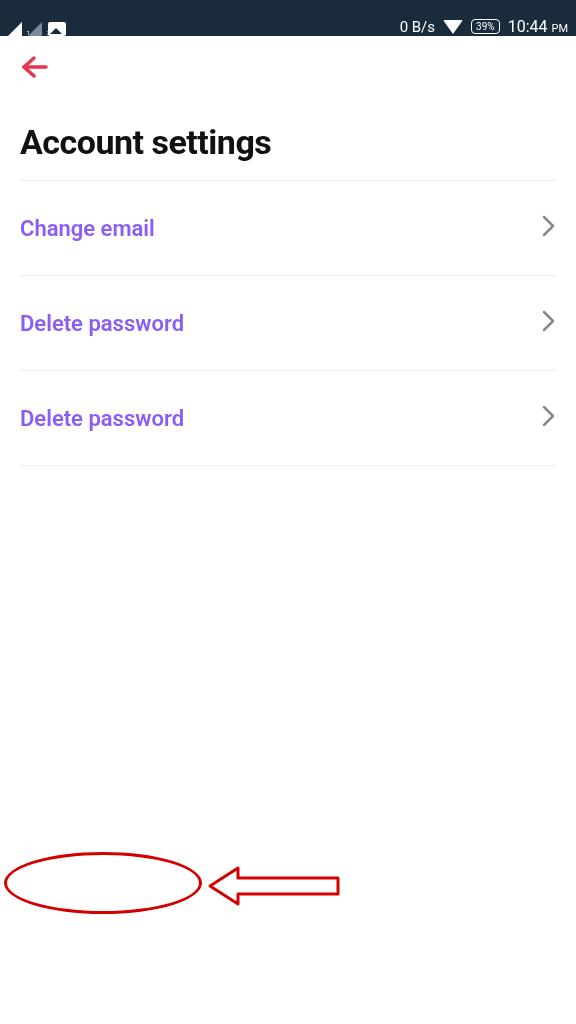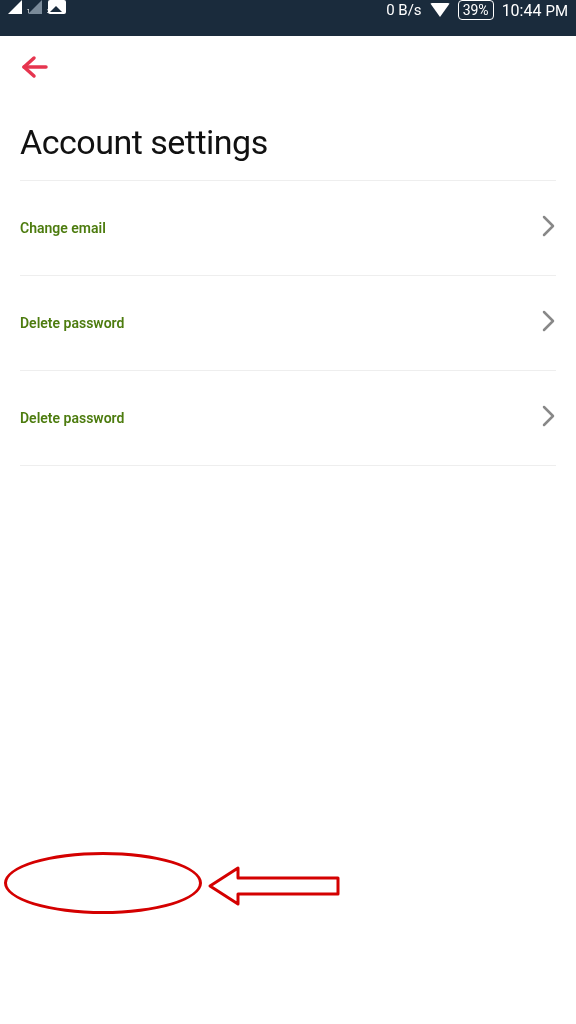--- a/index.html
+++ b/index.html
@@ -13,21 +13,21 @@
       font-family: -apple-system, BlinkMacSystemFont, 'Segoe UI', Roboto, Arial, sans-serif;
       background: #ffffff;
       overflow: hidden;
       position: relative;
     }
     .status-bar {
       background: #1a2b3c;
       height: 36px;
       display: flex;
       justify-content: space-between;
-      align-items: flex-start;
+      align-items: flex-end;
       padding: 0 8px;
       color: #ffffff;
     }
     .status-left {
       display: flex;
       align-items: center;
       gap: 6px;
     }
     .status-right {
       display: flex;
@@ -80,61 +80,61 @@
       height: 0;
       border-left: 10px solid transparent;
       border-right: 10px solid transparent;
       border-top: 14px solid #ffffff;
       border-radius: 2px;
     }
     .battery {
       border: 1.5px solid #ffffff;
       border-radius: 4px;
       padding: 1px 4px;
-      font-size: 14px;
+      font-size: 10px;
       position: relative;
     }
     .time {
       font-size: 16px;
       font-weight: 400;
     }
     .time small {
-      font-size: 15px;
+      font-size: 11px;
     }
     .app-bar {
       padding: 18px 20px 10px 20px;
     }
     .back-button {
       color: #e6354f;
       cursor: pointer;
     }
     .content {
       padding: 0 20px;
     }
     .page-title {
       font-size: 34px;
-      font-weight: 400;
+      font-weight: 700;
       color: #111;
       margin-top: 28px;
       padding-bottom: 18px;
       border-bottom: 1px solid #eeeeee;
       letter-spacing: -0.5px;
     }
     .setting-row {
       display: flex;
       justify-content: space-between;
       align-items: center;
       padding: 34px 0;
       border-bottom: 1px solid #eeeeee;
       cursor: pointer;
     }
     .setting-label {
-      font-size: 14px;
+      font-size: 22px;
       font-weight: 600;
-      color: #4d7c0f;
+      color: #8b5cf6;
     }
     .chevron {
       color: #888;
     }
     .annotation-overlay {
       position: absolute;
       pointer-events: none;
       z-index: 10;
     }
     .ellipse {

